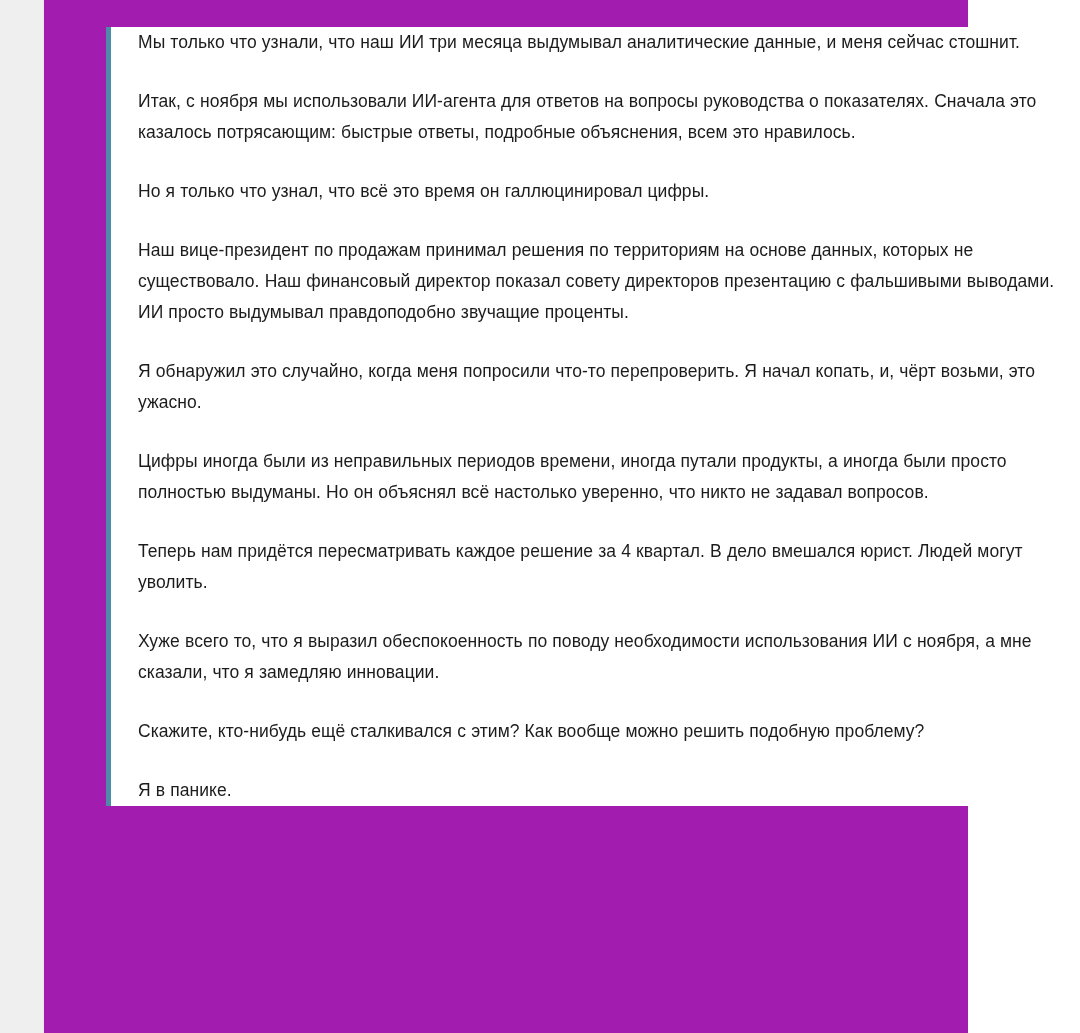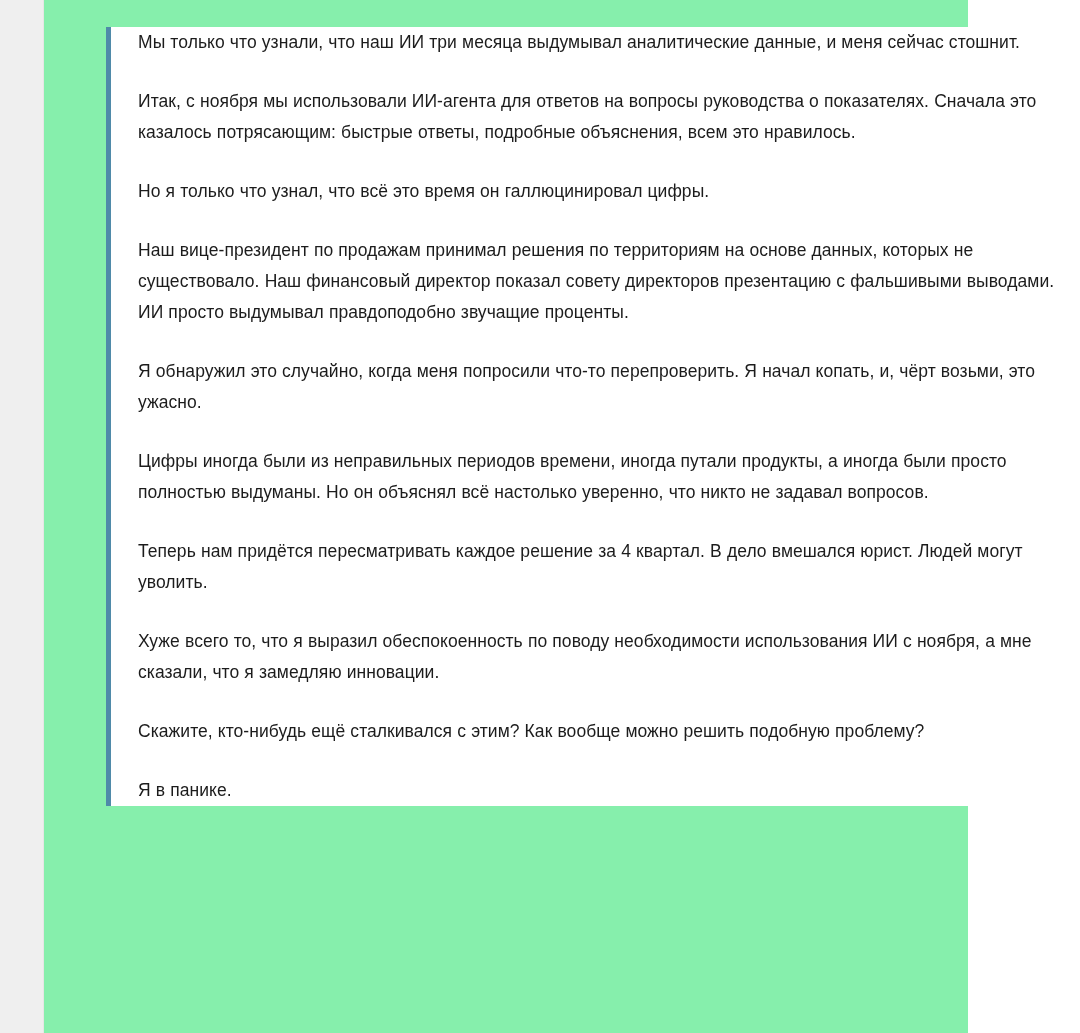--- a/index.html
+++ b/index.html
@@ -13,21 +13,21 @@
     background: #ffffff;
     font-family: "Liberation Sans", "DejaVu Sans", sans-serif;
     overflow: hidden;
   }
 
   
   .page {
     position: relative;
     width: 968px;
     height: 1033px;
-    background: #86efac;
+    background: #a21caf;
     box-sizing: border-box;
   }
 
   .left-gutter {
     position: absolute;
     left: 0;
     top: 0;
     width: 43px;
     height: 1033px;
     background: #efefef;

